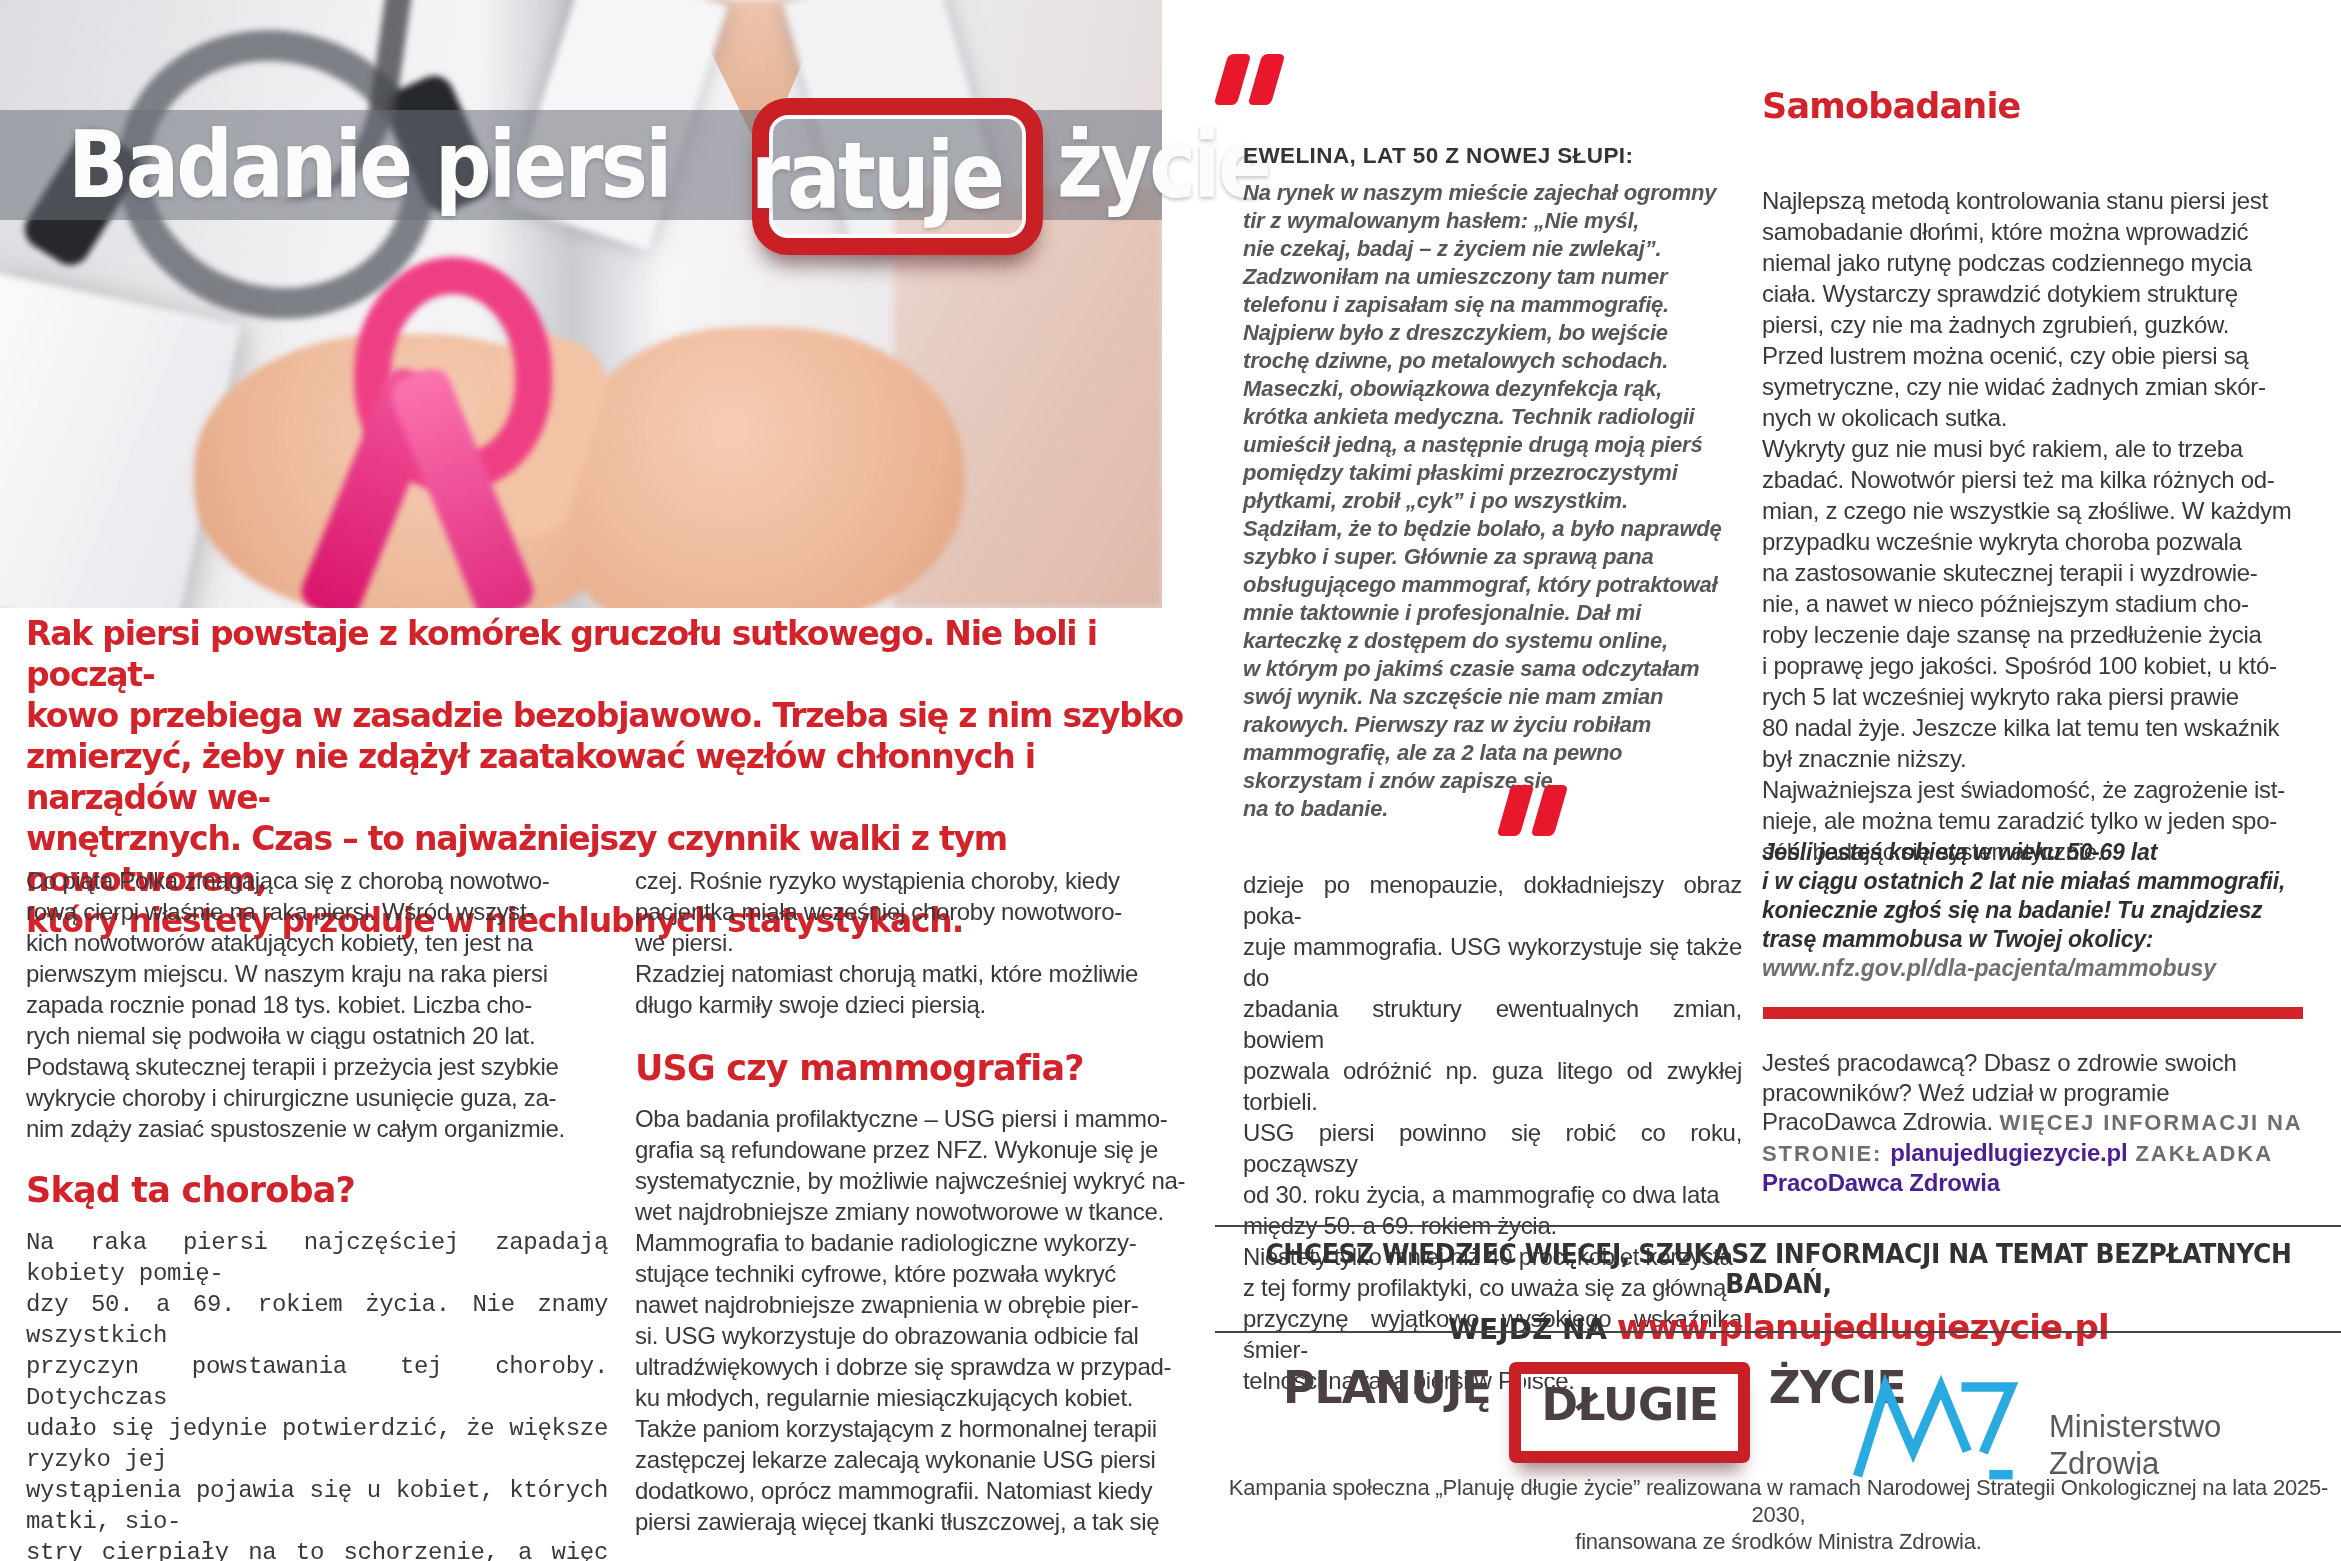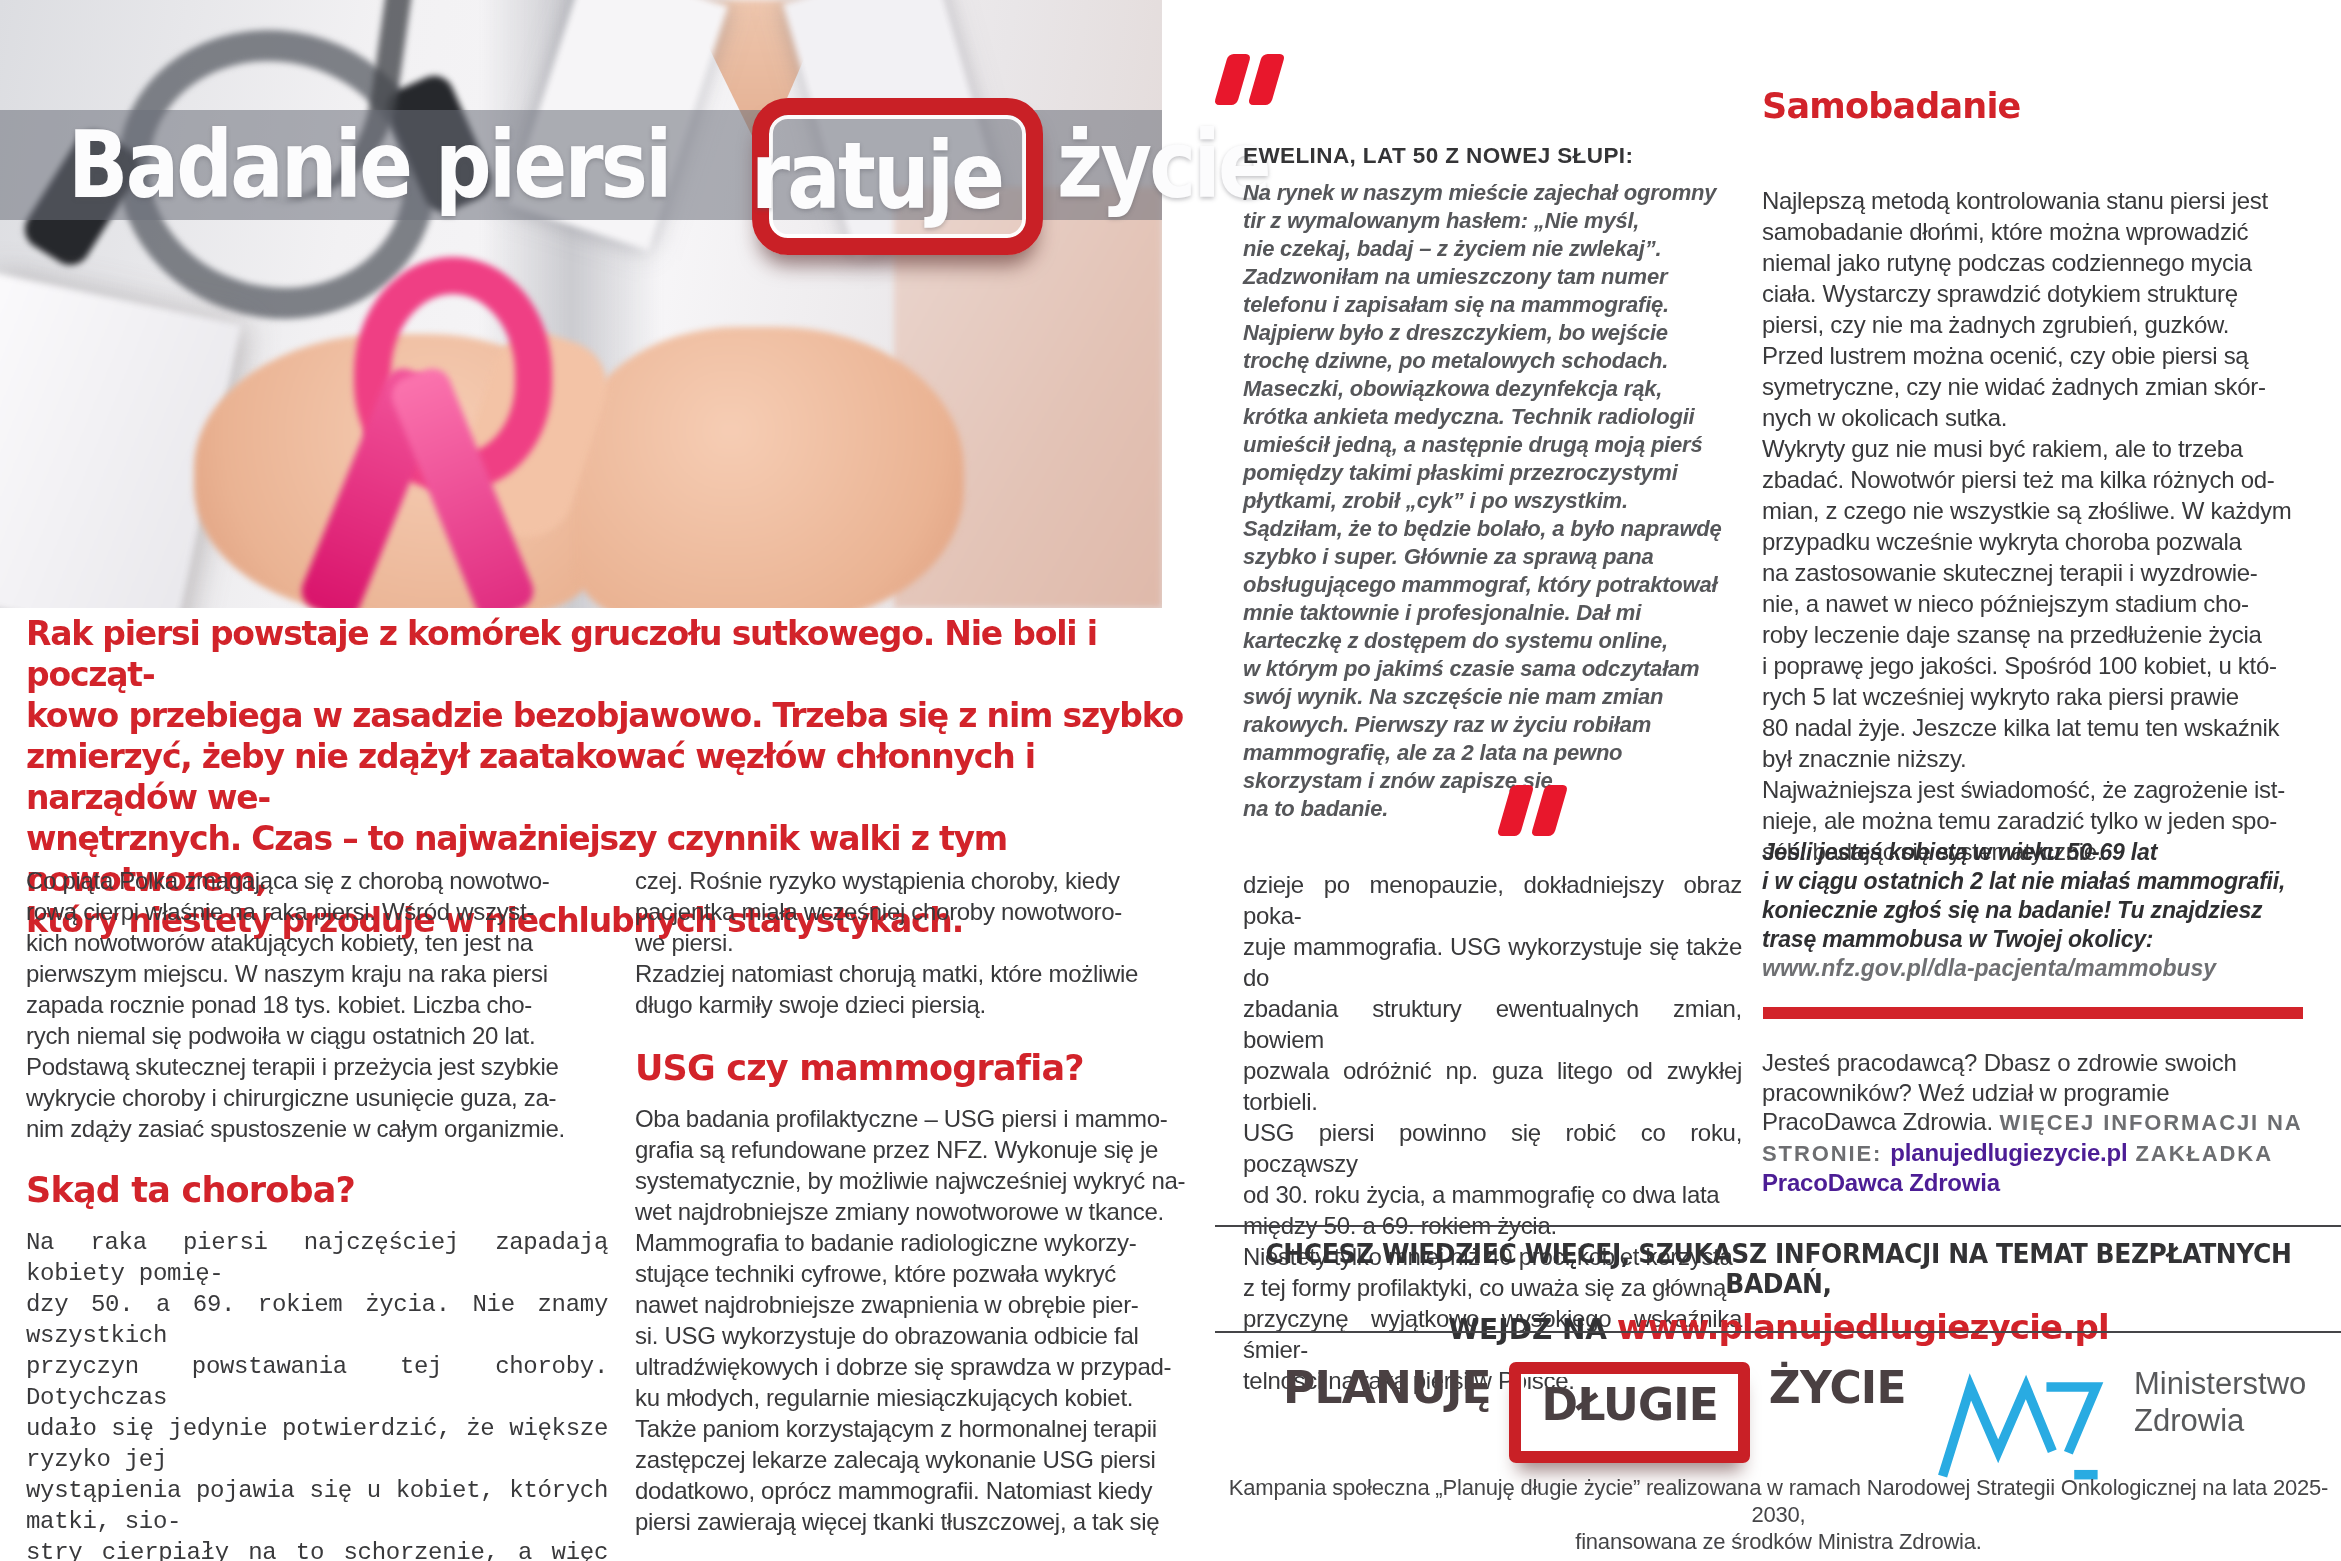--- a/index.html
+++ b/index.html
@@ -72,21 +72,21 @@
   .rule{position:absolute;left:1215px;width:1127px;height:2.3px;background:#454548;}
   #rule-top{top:1225px;} #rule-bottom{top:1331px;}
   #banner{left:1215px;top:1239px;width:1127px;text-align:center;color:#323234;}
   #banner .l1{font-family:"DejaVu Sans",sans-serif;font-weight:bold;font-size:26px;letter-spacing:-0.4px;display:inline-block;transform:scaleX(.96);}
   #banner .l2{margin-top:7.8px;font-family:"DejaVu Sans",sans-serif;font-weight:bold;font-size:28px;}
   #banner .url{color:#d2232a;font-size:34px;letter-spacing:-0.8px;}
   #planuje{left:1283px;top:1362px;height:101px;display:flex;
     font-family:"DejaVu Sans",sans-serif;font-weight:bold;font-size:44px;color:#4a4042;letter-spacing:-0.8px;}
   #planuje .box{margin:0 18.7px;border:12.4px solid #c92026;border-radius:7px;padding:4.7px 20px;
     box-shadow:inset 0 0 0 3.1px #fff,0 15.6px 17px -7.8px rgba(70,20,20,.5);}
-  #mz{left:1935px;top:1365px;display:flex;align-items:flex-start;}
+  #mz{left:1850px;top:1365px;display:flex;align-items:flex-end;}
   #mz svg{display:block;}
   #mz .mz-txt{margin-left:20px;font-size:31px;line-height:37px;color:#58595b;white-space:pre-line;}
   #footnote{left:1215px;top:1474px;width:1127px;text-align:center;font-size:22px;line-height:27px;color:#454547;white-space:pre-line;letter-spacing:-0.2px;}
 </style>
 </head>
 <body>
 
 <div id="photo">
   <div class="art coat-shadow abs"></div>
   <div class="art neck abs"></div>

